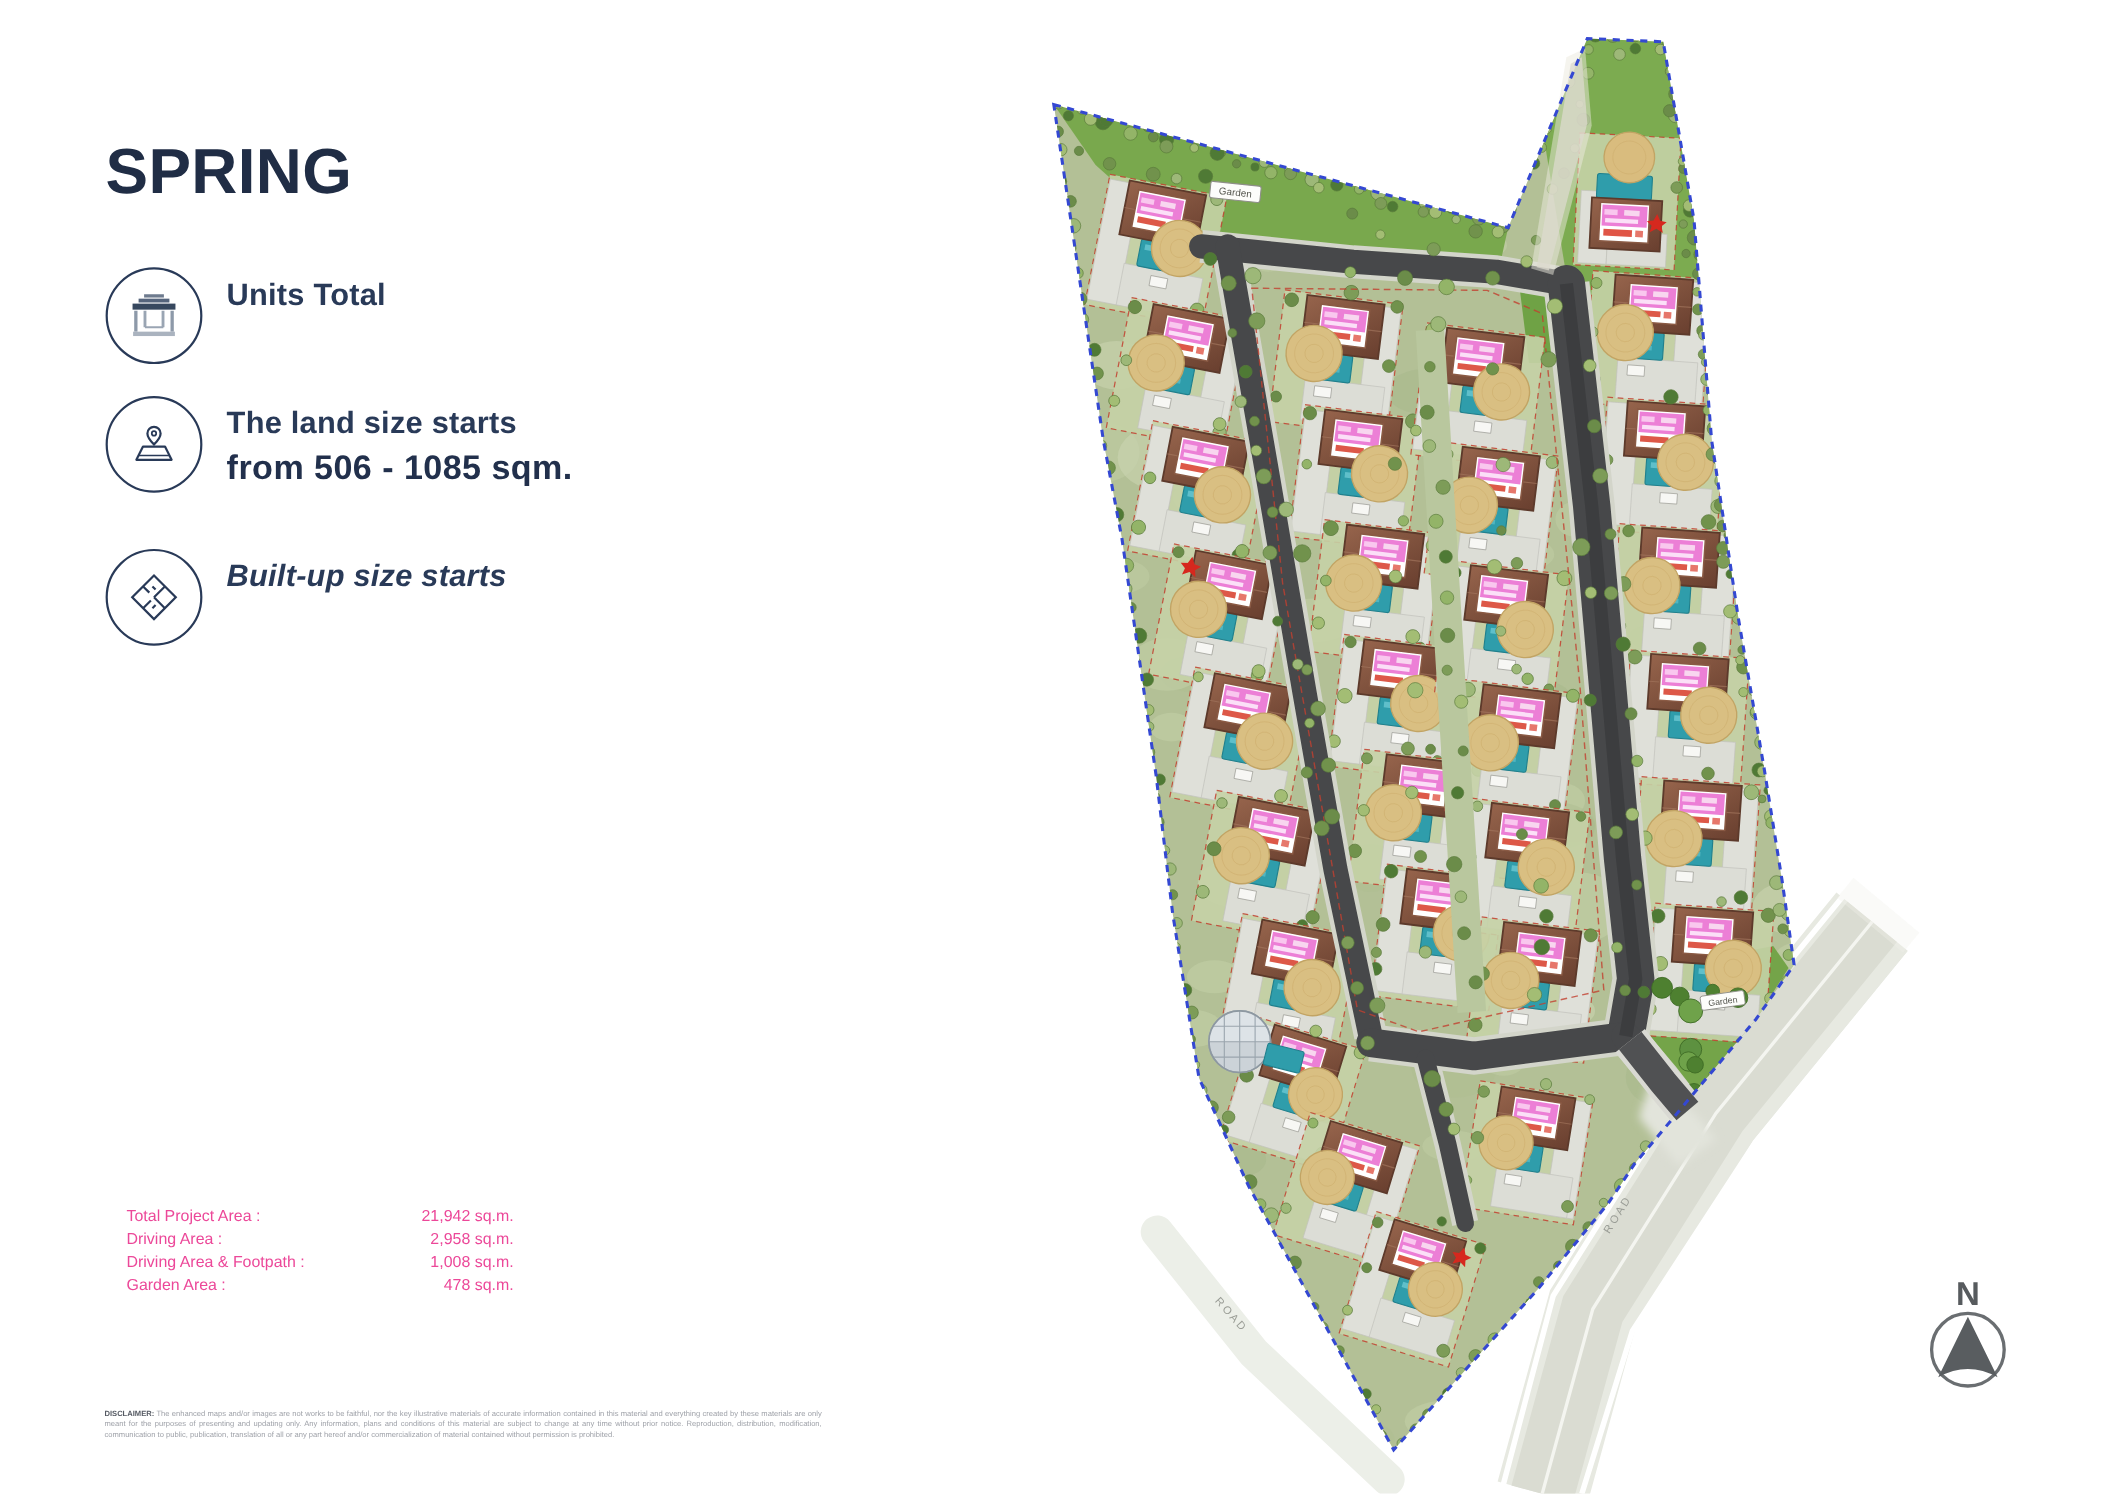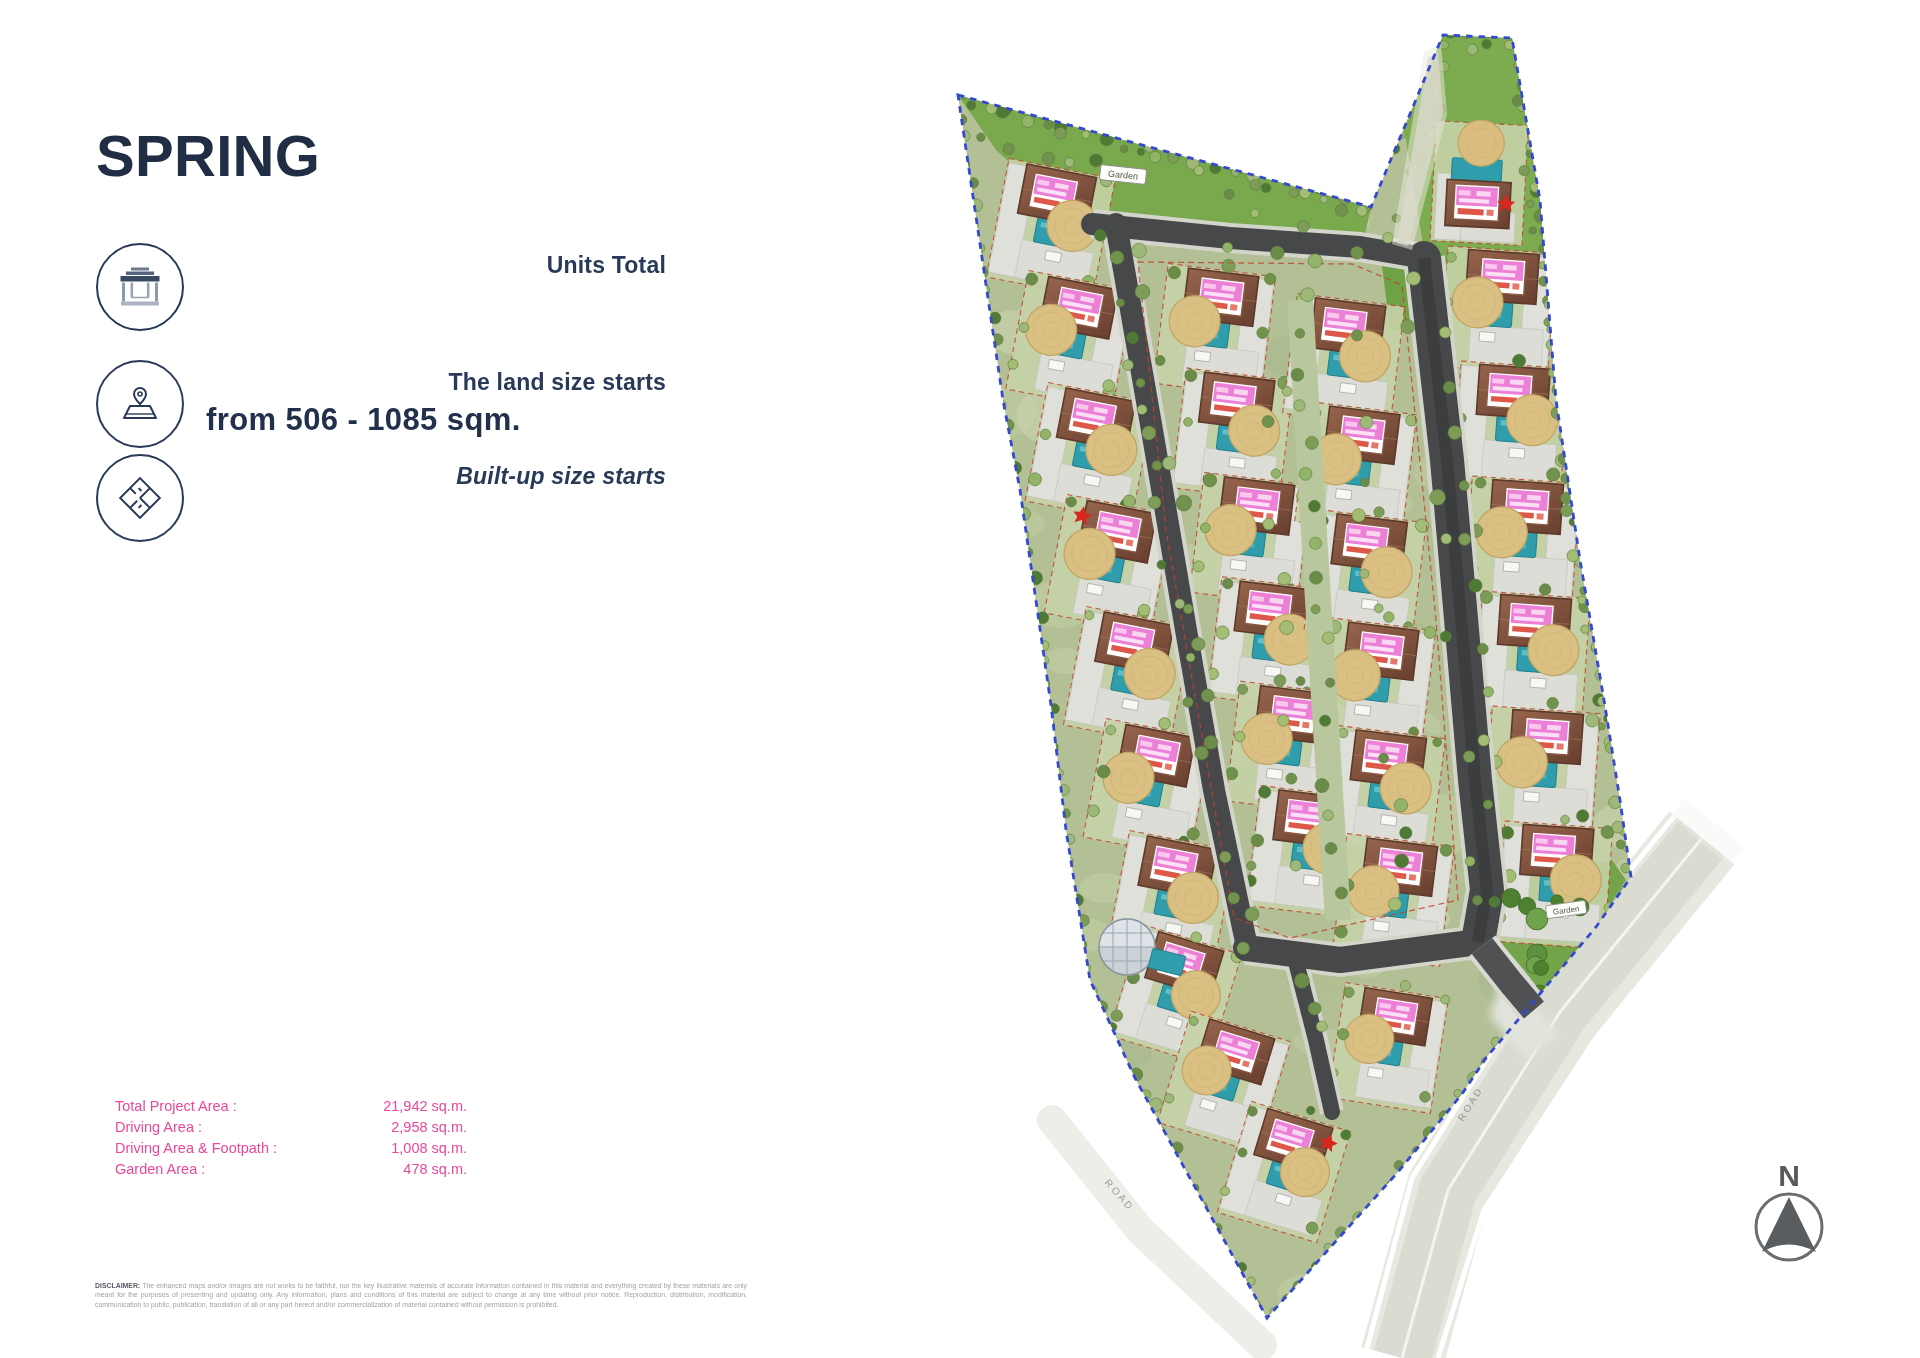--- a/index.html
+++ b/index.html
@@ -2,21 +2,21 @@
 <html lang="en"><head>
 <meta charset="utf-8">
 <title>SPRING</title>
 <style>
   html,body { margin:0; padding:0; background:#ffffff; width:1920px; height:1358px; overflow:hidden; }
   body { font-family:"Liberation Sans", sans-serif; color:#212f49; position:relative; }
   .title { position:absolute; left:96px; top:122px; font-size:58px; font-weight:bold; letter-spacing:0.3px; color:#202d45; }
   .feat { position:absolute; left:96px; }
   .fcirc { width:84px; height:84px; border:2.5px solid #293a58; border-radius:50%; display:flex; align-items:center; justify-content:center; }
   .ftxt { position:absolute; left:110px; top:9px; width:460px; }
-  .f1 { font-size:23px; font-weight:bold; color:#293a58; letter-spacing:0.2px;text-align:right; }
+  .f1 { font-size:28px; font-weight:bold; color:#293a58; letter-spacing:0.2px; }
   .f2 { font-size:31px; font-weight:bold; color:#22304c; margin-top:6px; letter-spacing:0.4px; }
   .common { position:absolute; left:95px; top:1096px; width:560px; }
   .common h2 { font-size:32px; margin:0 0 4px 0; color:#202d45; letter-spacing:0.2px; }
   table.ca { border-collapse:collapse; width:352px; font-size:14.5px; color:#ec4899;margin-left:20px; }
   table.ca td { padding:2.4px 0; }
   table.ca td.v { text-align:right; }
   .disc { position:absolute; left:95px; top:1281px; width:652px; font-size:6.9px; line-height:9.4px; color:#9fa2a9; text-align:justify; }
   .disc b { color:#555a63; }
   .map { position:absolute; left:0; top:0; filter:blur(0.7px); }
 </style>
@@ -1548,21 +1548,21 @@
       <path d="M26 10 a6 6 0 0 1 6 6 c0 4 -6 10 -6 10 c0 0 -6 -6 -6 -10 a6 6 0 0 1 6 -6 Z"></path>
       <circle cx="26" cy="16" r="2" stroke-width="1.6"></circle>
     </svg>
   </div>
   <div class="ftxt">
       <div class="f1">The land size starts</div>
       <div class="f2">from 506 - 1085 sqm.</div>
     </div>
 </div>
 
-<div class="feat" style="top:454px;font-style:italic;">
+<div class="feat" style="top:499px;font-style:italic;">
   <div class="fcirc">
     <svg width="52" height="52" viewBox="0 0 52 52" fill="none" stroke="#293a58" stroke-width="2">
       <g transform="rotate(-45 26 26)">
         <rect x="12" y="12" width="28" height="28"></rect>
         <path d="M12 26 H22 M26 12 V20 M26 26 V40 M26 26 H40"></path>
         <path d="M18 32 h4 M32 18 v4"></path>
       </g>
     </svg>
   </div>
   <div class="ftxt">

